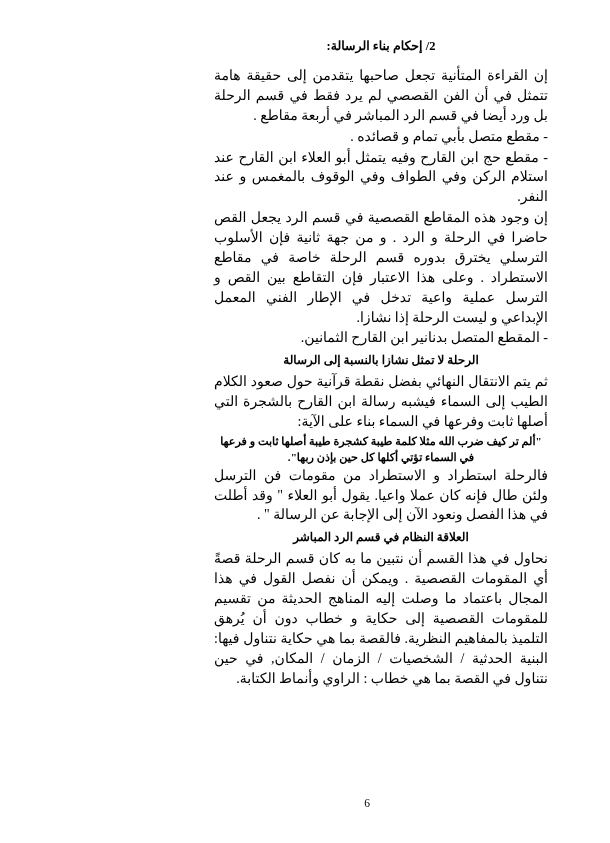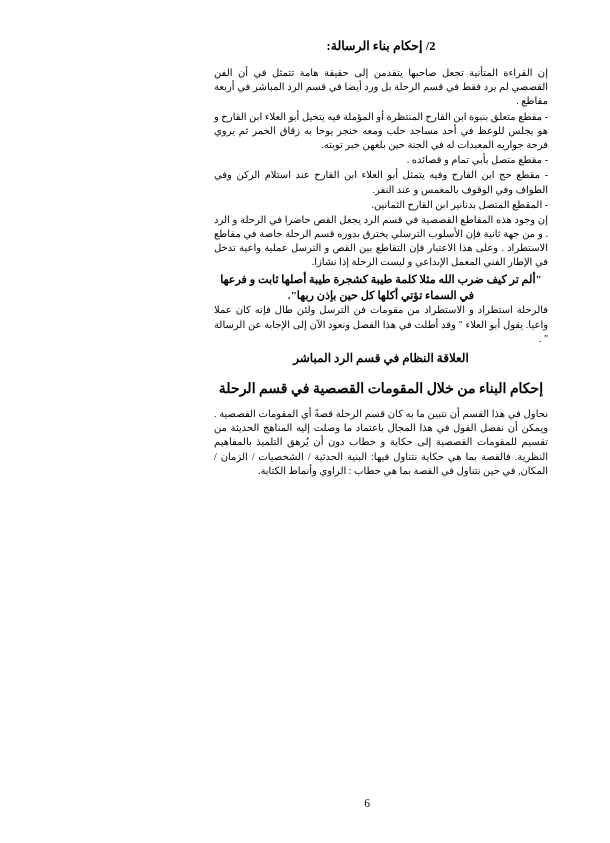--- a/index.html
+++ b/index.html
@@ -23,21 +23,21 @@
     position: relative;
   }
   .heading-main {
     font-weight: bold;
     font-size: 12.5px;
     text-align: center;
     margin: 0 0 12px 0;
     letter-spacing: 0;
   }
   .para {
-    font-size: 10px;
+    font-size: 14px;
     line-height: 1.42;
     text-align: justify;
     text-justify: inter-word;
     margin: 0 0 1px 0;
   }
   .bold {
     font-weight: bold;
   }
   .section-heading {
     font-weight: bold;
@@ -70,43 +70,43 @@
 </style>
 </head>
 <body>
 
 <div class="page">
 
   <div class="heading-main">2/ إحكام بناء الرسالة:</div>
 
   <div class="block">
     <p class="para">إن القراءة المتأنية تجعل صاحبها يتقدمن إلى حقيقة هامة تتمثل في أن الفن القصصي لم يرد فقط في قسم الرحلة بل ورد أيضا في قسم الرد المباشر في أربعة مقاطع .</p>
-    <p class="para">- مقطع متعلق بنبوة ابن القارح المنتظرة أو المؤملة فيه يتخيل أبو العلاء ابن القارح و هو يجلس للوعظ في أحد مساجد حلب ومعه خنجر يوحا به زقاق الخمر ثم يروي فرحة جواريه المعبدات له في الجنة حين بلغهن خبر توبته.</p>
     <p class="para">- مقطع متصل بأبي تمام و قصائده .</p>
     <p class="para">- مقطع حج ابن القارح وفيه يتمثل أبو العلاء ابن القارح عند استلام الركن وفي الطواف وفي الوقوف بالمغمس و عند النفر.</p>
+    <p class="para">إن وجود هذه المقاطع القصصية في قسم الرد يجعل القص حاضرا في الرحلة و الرد . و من جهة ثانية فإن الأسلوب الترسلي يخترق بدوره قسم الرحلة خاصة في مقاطع الاستطراد . وعلى هذا الاعتبار فإن التقاطع بين القص و الترسل عملية واعية تدخل في الإطار الفني المعمل الإبداعي و ليست الرحلة إذا نشازا.</p>
     <p class="para">- المقطع المتصل بدنانير ابن القارح الثمانين.</p>
-    <p class="para">إن وجود هذه المقاطع القصصية في قسم الرد يجعل القص حاضرا في الرحلة و الرد . و من جهة ثانية فإن الأسلوب الترسلي يخترق بدوره قسم الرحلة خاصة في مقاطع الاستطراد . وعلى هذا الاعتبار فإن التقاطع بين القص و الترسل عملية واعية تدخل في الإطار الفني المعمل الإبداعي و ليست الرحلة إذا نشازا.</p>
   </div>
 
+  <div class="section-heading">الرحلة لا تمثل نشازا بالنسبة إلى الرسالة</div>
 
   <div class="block">
+    <p class="para">ثم يتم الانتقال النهائي بفضل نقطة قرآنية حول صعود الكلام الطيب إلى السماء فيشبه رسالة ابن القارح بالشجرة التي أصلها ثابت وفرعها في السماء بناء على الآية:</p>
   </div>
 
   <div class="quote-line bold">"ألم تر كيف ضرب الله مثلا كلمة طيبة كشجرة طيبة أصلها ثابت و فرعها في السماء تؤتي أكلها كل حين بإذن ربها".</div>
 
   <div class="block">
     <p class="para">فالرحلة استطراد و الاستطراد من مقومات فن الترسل ولئن طال فإنه كان عملا واعيا. يقول أبو العلاء " وقد أطلت في هذا الفصل ونعود الآن إلى الإجابة عن الرسالة " .</p>
   </div>
 
   <div class="section-heading">العلاقة النظام في قسم الرد المباشر</div>
 
   <div class="block">
   </div>
 
-  <div class="section-heading-big">إحكام البناء من خلال المقومات القصصية في قسم الرحلة</div>
 
   <div class="block">
     <p class="para">نحاول في هذا القسم أن نتبين ما به كان قسم الرحلة قصةً أي المقومات القصصية . ويمكن أن نفصل القول في هذا المجال باعتماد ما وصلت إليه المناهج الحديثة من تقسيم للمقومات القصصية إلى حكاية و خطاب دون أن يُرهق التلميذ بالمفاهيم النظرية. فالقصة بما هي حكاية نتناول فيها: البنية الحدثية / الشخصيات / الزمان / المكان, في حين نتناول في القصة بما هي خطاب : الراوي وأنماط الكتابة.</p>
   </div>
 
   <div class="page-number">6</div>
 
 </div>
 
 </body></html>

